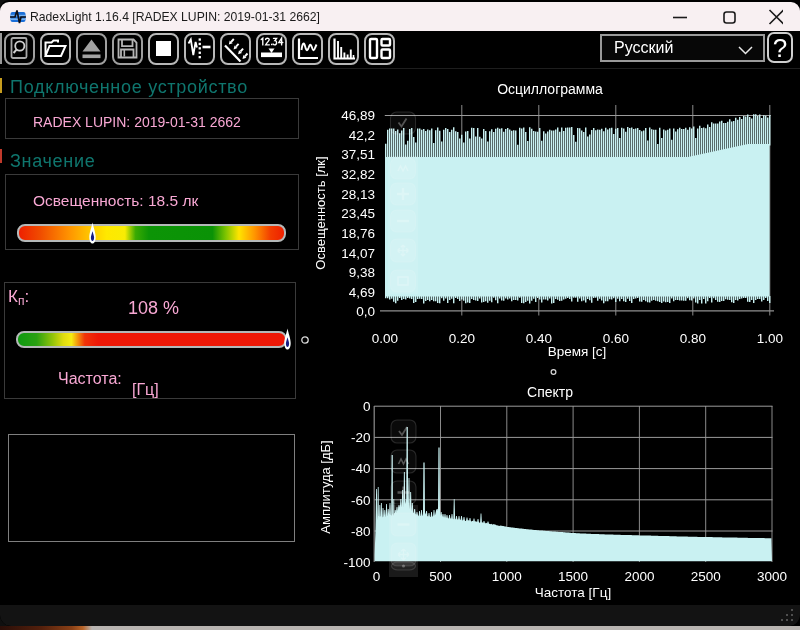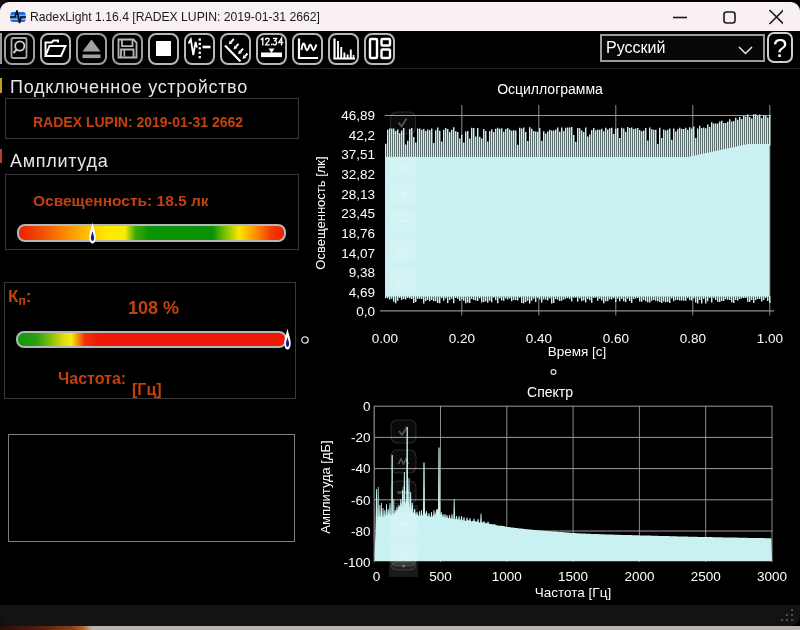--- a/index.html
+++ b/index.html
@@ -3,25 +3,25 @@
 *{margin:0;padding:0;box-sizing:border-box}
 html,body{width:800px;height:630px;background:#000;overflow:hidden;font-family:"Liberation Sans",sans-serif}
 #root{position:relative;width:754px;height:630px;background:#101010}
 #win{position:absolute;left:0;top:0;width:800px;height:626px;background:#000;border-radius:9px 9px 11px 11px;overflow:hidden}
 #titlebar{position:absolute;left:0;top:2px;width:800px;height:29px;background:#f8f0f2;border-radius:9px 9px 0 0}
 #title{position:absolute;left:30px;top:8px;font-size:12.2px;color:#1b1b1b}
 .wbtn{position:absolute;top:0;width:15px;height:29px}
 #toolbar{position:absolute;left:0;top:31px;width:800px;height:38px;background:#000;border-bottom:1px solid #1e1e1e}
 .tbtn{position:absolute;top:2px;width:31px;height:31.5px;border:2px solid #b8b8b8;border-radius:8px;background:#000}
 .tbtn svg{display:block;margin:0 auto;margin-top:0px}
-#combo{position:absolute;left:600px;top:3px;width:165px;height:28px;background:#070707;border:2px solid #9a9a9a;color:#fff;font-size:16px;line-height:24px;padding-left:4px}
+#combo{position:absolute;left:600px;top:3px;width:165px;height:28px;background:#070707;border:2px solid #9a9a9a;color:#fff;font-size:16px;line-height:24px;padding-left:12px}
 #helpbtn{position:absolute;left:767px;top:1px;width:26px;height:31px;border:2px solid #cfcfcf;border-radius:7px;color:#fff;font-size:26px;text-align:center;line-height:29px;background:#000}
-.seclabel{position:absolute;color:#e5e5e5;font-size:18px;letter-spacing:0.7px}
+.seclabel{position:absolute;color:#0f766e;font-size:18px;letter-spacing:0.7px}
 .box{position:absolute;background:#000;border:1px solid #3a3a3a}
-.bw{color:#c2410c;font-weight:bold;position:absolute}
+.bw{color:#f9a8d4;font-weight:normal;position:absolute}
 #statusbar{position:absolute;left:0;top:605px;width:800px;height:21px;background:#131313;border-radius:0 0 11px 11px}
 #deskstrip{position:absolute;left:0;top:626px;width:800px;height:4px;background:#b8b4b1}
 #deskblob{position:absolute;left:0;top:626px;width:92px;height:4px;background:linear-gradient(90deg,#2a0e08,#54200c 45%,#8a4016 78%,#b86428 90%,rgba(90,40,16,0))}
 .bar{position:absolute;height:17.5px;border:2px solid #b4b8b8;border-radius:8px}
 </style></head><body>
 <div id="root">
 <div id="deskstrip"></div>
     <div id="deskblob"></div>
 <div id="win">
   <div id="titlebar">
@@ -144,21 +144,21 @@
   <div id="helpbtn">?</div>
   </div>
 
   <div style="position:absolute;left:0;top:78px;width:2px;height:15px;background:#c79d1e"></div>
   <div style="position:absolute;left:0;top:149px;width:2px;height:14px;background:#c0392b"></div>
 
   <div class="seclabel" style="left:10px;top:77px">Подключенное устройство</div>
   <div class="box" style="left:5px;top:98px;width:294px;height:41px"></div>
   <div class="bw" style="left:33px;top:114px;font-size:14px">RADEX LUPIN: 2019-01-31 2662</div>
 
-  <div class="seclabel" style="left:10px;top:151px">Амплитуда</div>
+  <div class="seclabel" style="left:10px;top:151px">Значение</div>
   <div class="box" style="left:5px;top:174px;width:294px;height:76px"></div>
   <div class="bw" style="left:33px;top:192px;font-size:15.5px">Освещенность: 18.5 лк</div>
   <div class="bar" style="left:17px;top:224px;width:269px;background:linear-gradient(90deg,#ee2000 0%,#f04c00 8%,#ff9400 19%,#ffc800 27%,#ffe800 33%,#f8ec04 40%,#3aaa02 44%,#0c9406 49%,#0a9206 73%,#7ec400 78%,#ffe400 83%,#ff9400 89%,#f23c00 95%,#ee2000 100%)"></div>
   <svg style="position:absolute;left:86.5px;top:221.5px" width="11" height="23" viewBox="0 0 11 23">
         <path d="M5.5 0.5 C4.8 4.5 2.3 10.5 2.3 15 C2.3 18.9 3.6 21.6 5.5 21.6 C7.4 21.6 8.7 18.9 8.7 15 C8.7 10.5 6.2 4.5 5.5 0.5 Z" fill="#fbffff"></path>
         <path d="M5.5 9.2 C4.9 11.6 3.9 13.8 3.9 15.5 C3.9 17.7 4.6 19.1 5.5 19.1 C6.4 19.1 7.1 17.7 7.1 15.5 C7.1 13.8 6.1 11.6 5.5 9.2 Z" fill="#161c84"></path>
       </svg>
 
   <div class="box" style="left:4px;top:282px;width:292px;height:117px"></div>
   <div class="bw" style="left:8px;top:287px;font-size:17px">К<span style="font-size:12px;vertical-align:-3px">п</span>:</div>

